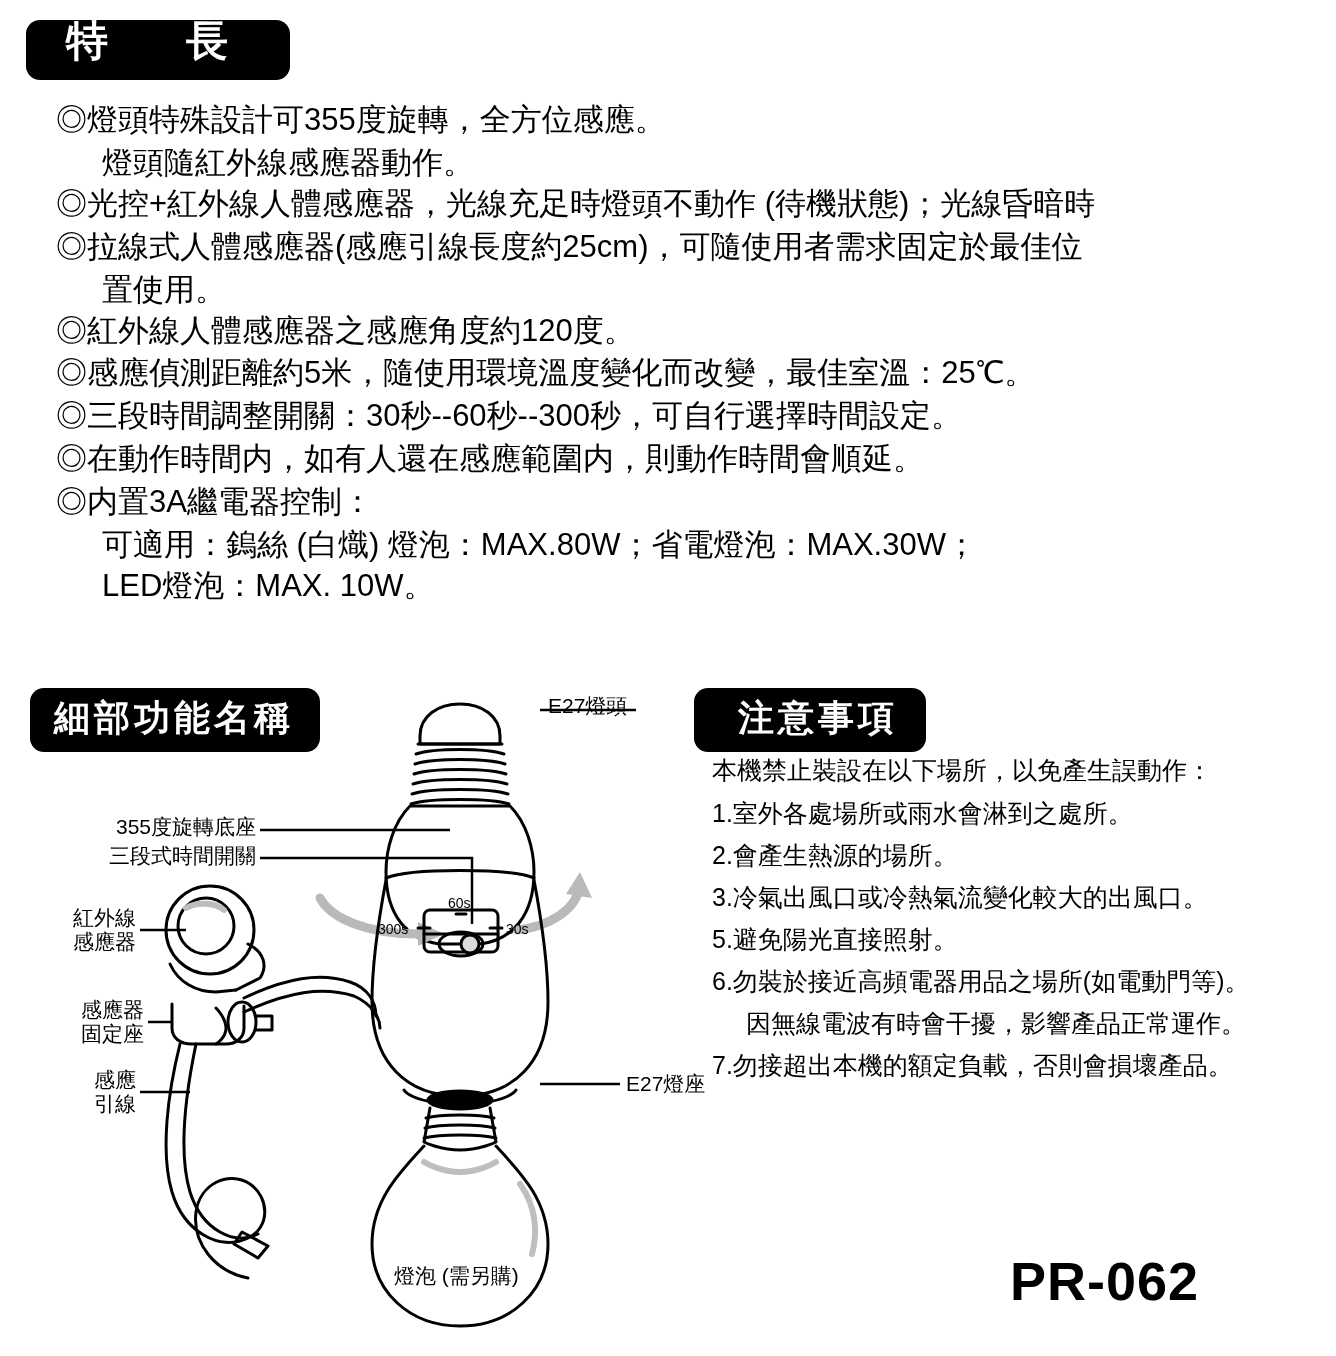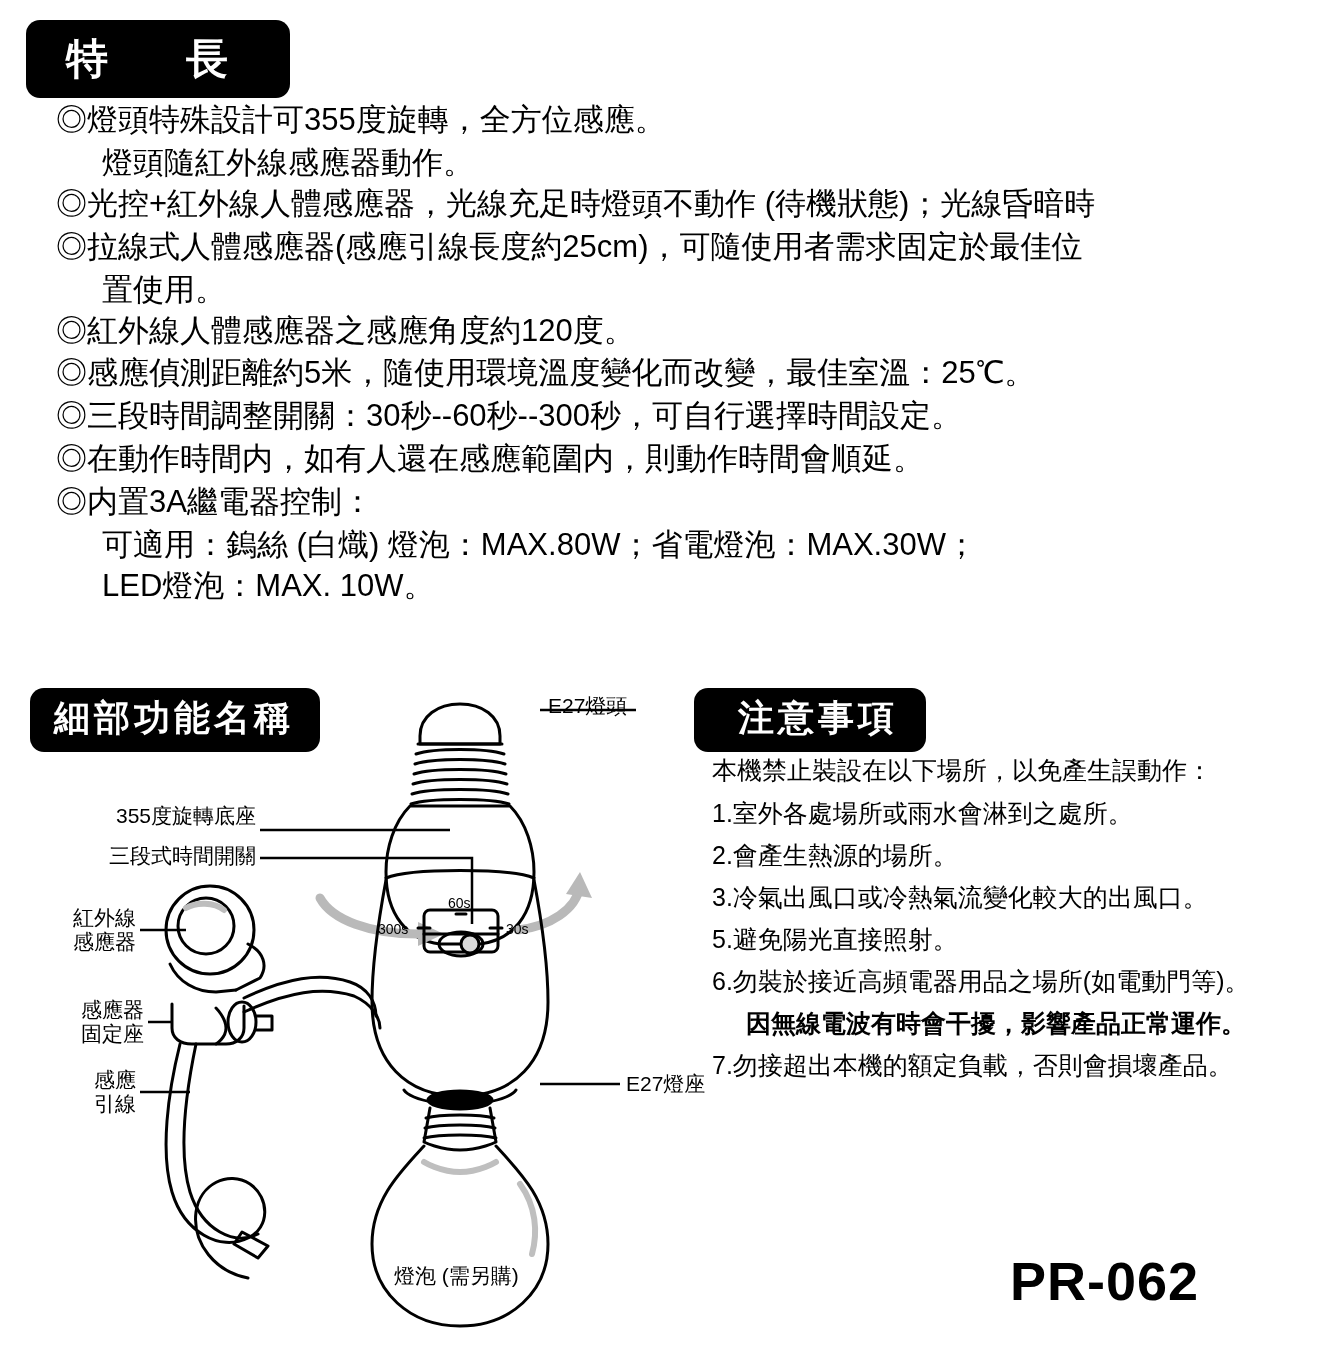--- a/index.html
+++ b/index.html
@@ -31,21 +31,21 @@
     font-weight: bold;
     letter-spacing: 2px;
     line-height: 1;
     white-space: nowrap;
   }
 
   #features-header {
     position: absolute;
     left: 26px;
     top: 20px;
-    padding: 18px 44px 18px 40px;
+    padding: 0 44px 18px 40px;
     font-size: 42px;
     letter-spacing: 18px;
   }
 
   
   #features-list {
     position: absolute;
     left: 56px;
     top: 100px;
     width: 1250px;
@@ -92,21 +92,20 @@
   #notes-list .note-intro {
     margin-bottom: 18px;
   }
   #notes-list .note {
     margin-bottom: 17px;
     margin-top: 7px;
   }
   #notes-list .note-cont {
     margin-bottom: 17px;
     padding-left: 34px;
-    font-weight: bold;
   }
 
   #model-code {
     position: absolute;
     left: 1010px;
     top: 1250px;
     font-size: 54px;
     font-weight: bold;
     letter-spacing: 1px;
   }
@@ -271,21 +270,21 @@
         <path d="M240,158 L430,158 L430,158"></path>
         <path d="M240,186 L452,186 L452,252"></path>
         <path d="M120,258 L166,258"></path>
         <path d="M128,350 L152,350"></path>
         <path d="M120,420 L170,420"></path>
         <path d="M520,412 L600,412"></path>
       </g>
     </svg>
 
     <div class="lbl" style="left:528px; top:22px;">E27燈頭</div>
-    <div class="lbl r" style="left:38px; top:132px; width:198px;">355度旋轉底座</div>
+    <div class="lbl r" style="left:38px; top:143px; width:198px;">355度旋轉底座</div>
     <div class="lbl r" style="left:38px; top:172px; width:198px;">三段式時間開關</div>
 
     <div class="lbl r" style="left:14px; top:234px; width:102px;">
       <span>紅外線</span><br>
       <span>感應器</span>
     </div>
 
     <div class="lbl r" style="left:14px; top:326px; width:110px;">
       <span>感應器</span><br>
       <span>固定座</span>

